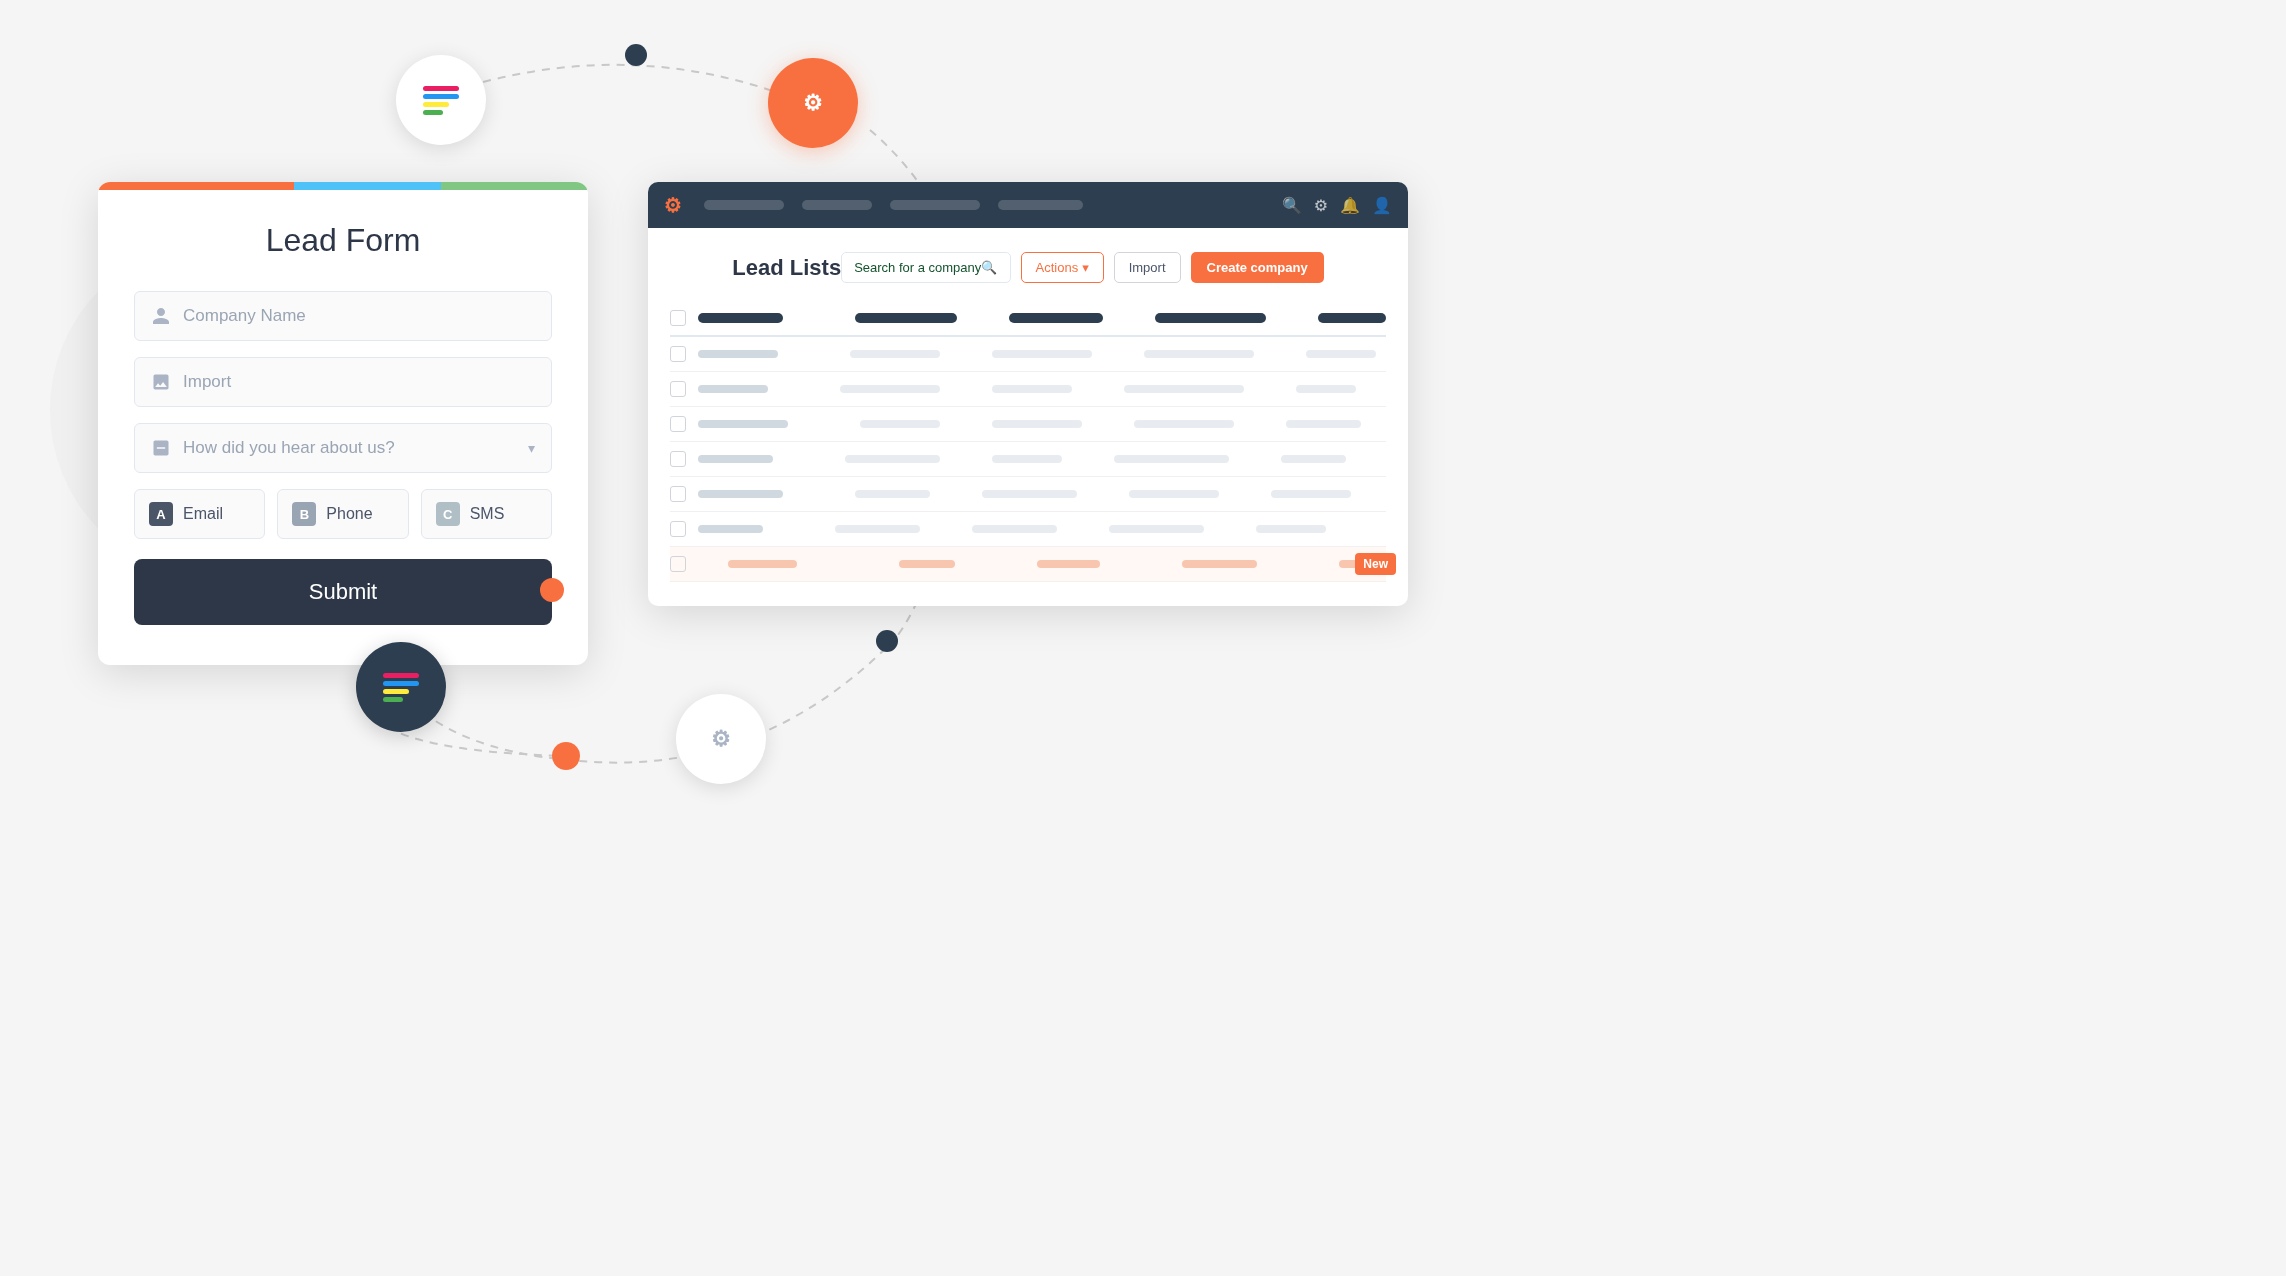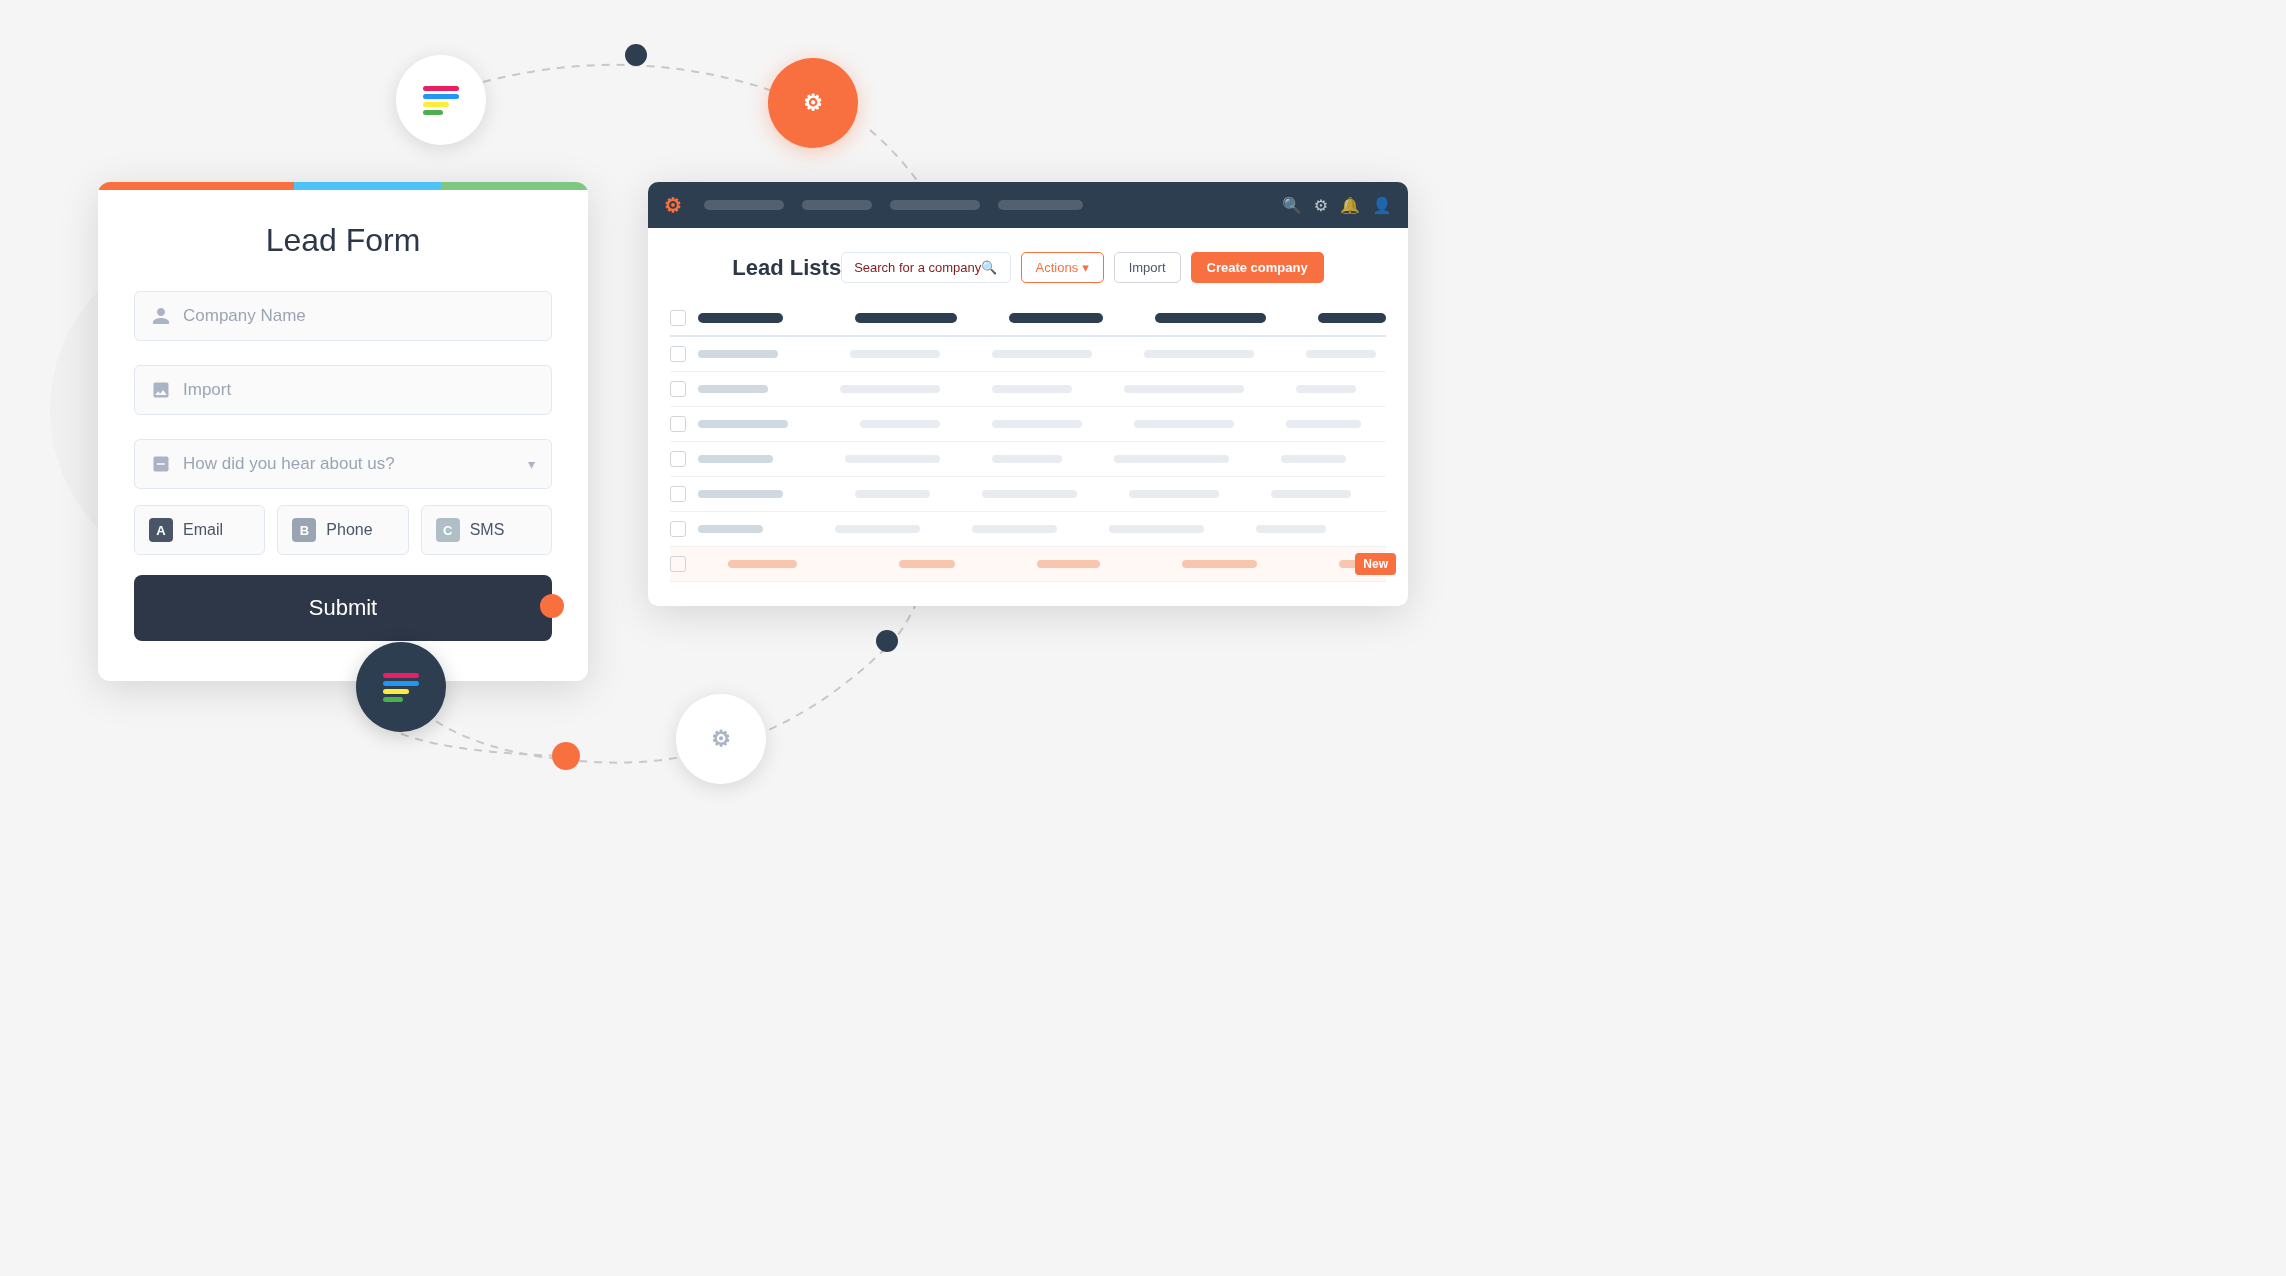--- a/index.html
+++ b/index.html
@@ -46,21 +46,21 @@
       font-weight: 500;
       color: #2d3748;
       margin-bottom: 32px;
     }
     .form-field {
       display: flex;
       align-items: center;
       border: 1.5px solid #e2e8f0;
       border-radius: 6px;
       padding: 14px 16px;
-      margin-bottom: 24px;
+      margin-bottom: 16px;
       background: #fafafa;
     }
     .form-field-icon {
       width: 20px;
       height: 20px;
       margin-right: 12px;
       color: #aab4c4;
       flex-shrink: 0;
     }
     .form-field-text {
@@ -199,21 +199,21 @@
       align-items: center;
       gap: 10px;
     }
     .search-box {
       display: flex;
       align-items: center;
       border: 1.5px solid #e2e8f0;
       border-radius: 5px;
       padding: 7px 12px;
       font-size: 13px;
-      color: #7f1d1d;
+      color: #14532d;
       background: #fff;
     }
     .actions-btn {
       border: 1.5px solid #f97040;
       color: #f97040;
       background: #fff;
       border-radius: 5px;
       padding: 7px 14px;
       font-size: 13px;
       cursor: pointer;

